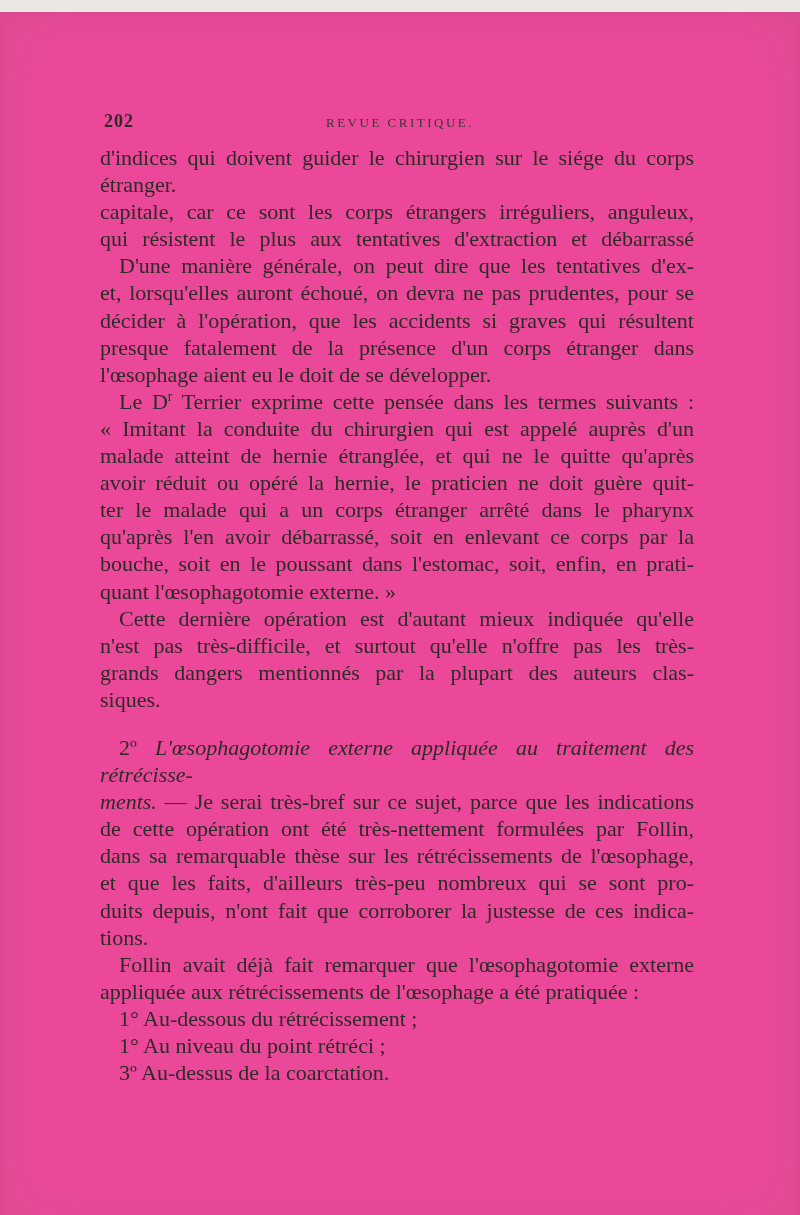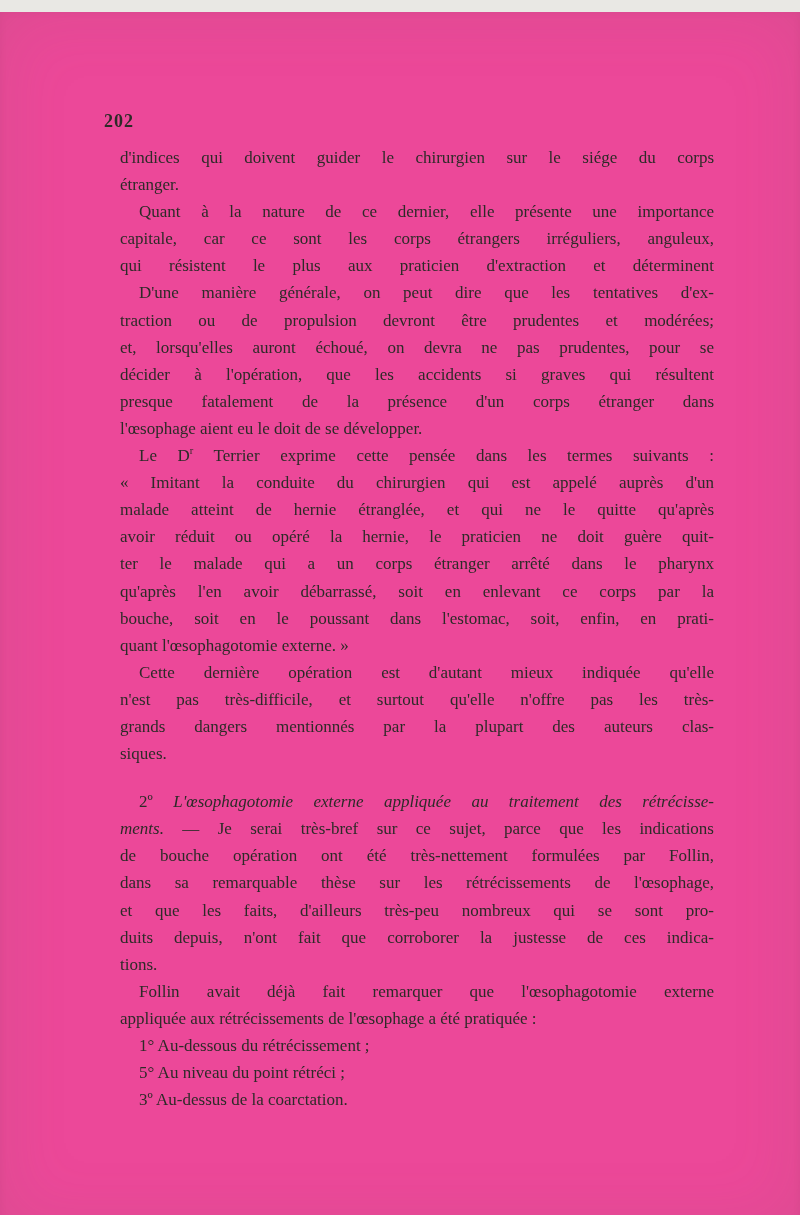--- a/index.html
+++ b/index.html
@@ -39,23 +39,23 @@
     right: 0;
     top: 6px;
     text-align: center;
     font-size: 13px;
     letter-spacing: 2.5px;
     color: #3a3834;
   }
   .text-block {
     position: absolute;
     top: 132px;
-    left: 120px;
+    left: 100px;
     width: 594px;
-    font-size: 17px;
+    font-size: 22px;
     line-height: 27.1px;
   }
   .paragraph { margin: 0; }
   .paragraph.spaced { margin-top: 21px; }
   .line {
     text-align: justify;
     text-align-last: justify;
   }
   .line.last { text-align-last: left; }
   .line.indent { text-indent: 19px; }
@@ -65,34 +65,33 @@
     font-size: 0.62em;
     line-height: 0;
   }
 </style>
 </head>
 <body>
 
 <div class="page">
   <div class="page-head">
     <span class="page-number">202</span>
+    <span class="running-title">REVUE CRITIQUE.</span>
   </div>
   <div class="text-block">
       <div class="paragraph">
         <div class="line"><span>d'indices qui doivent guider le chirurgien sur le siége du corps</span></div>
         <div class="line last"><span>étranger.</span></div>
       </div>
       <div class="paragraph">
-        <div class="line indent"><span>Quant à la nature de ce dernier, elle présente une importance</span></div>
         <div class="line"><span>capitale, car ce sont les corps étrangers irréguliers, anguleux,</span></div>
-        <div class="line"><span>qui résistent le plus aux praticien d'extraction et déterminent</span></div>
+        <div class="line"><span>qui résistent le plus aux tentatives d'extraction et débarrassé</span></div>
       </div>
       <div class="paragraph">
         <div class="line indent"><span>D'une manière générale, on peut dire que les tentatives d'ex-</span></div>
-        <div class="line"><span>traction ou de propulsion devront être prudentes et modérées;</span></div>
         <div class="line"><span>et, lorsqu'elles auront échoué, on devra ne pas prudentes, pour se</span></div>
         <div class="line"><span>décider à l'opération, que les accidents si graves qui résultent</span></div>
         <div class="line"><span>presque fatalement de la présence d'un corps étranger dans</span></div>
         <div class="line last"><span>l'œsophage aient eu le doit de se développer.</span></div>
       </div>
       <div class="paragraph">
         <div class="line indent"><span>Le D</span><span class="sup">r</span><span> Terrier exprime cette pensée dans les termes suivants :</span></div>
         <div class="line"><span>« Imitant la conduite du chirurgien qui est appelé auprès d'un</span></div>
         <div class="line"><span>malade atteint de hernie étranglée, et qui ne le quitte qu'après</span></div>
         <div class="line"><span>avoir réduit ou opéré la hernie, le praticien ne doit guère quit-</span></div>
@@ -103,33 +102,33 @@
       </div>
       <div class="paragraph">
         <div class="line indent"><span>Cette dernière opération est d'autant mieux indiquée qu'elle</span></div>
         <div class="line"><span>n'est pas très-difficile, et surtout qu'elle n'offre pas les très-</span></div>
         <div class="line"><span>grands dangers mentionnés par la plupart des auteurs clas-</span></div>
         <div class="line last"><span>siques.</span></div>
       </div>
       <div class="paragraph spaced">
         <div class="line indent"><span>2º </span><span class="italic">L'œsophagotomie externe appliquée au traitement des rétrécisse-</span></div>
         <div class="line"><span class="italic">ments.</span><span> — Je serai très-bref sur ce sujet, parce que les indications</span></div>
-        <div class="line"><span>de bouche opération ont été très-nettement formulées par Follin,</span></div>
+        <div class="line"><span>de cette opération ont été très-nettement formulées par Follin,</span></div>
         <div class="line"><span>dans sa remarquable thèse sur les rétrécissements de l'œsophage,</span></div>
         <div class="line"><span>et que les faits, d'ailleurs très-peu nombreux qui se sont pro-</span></div>
         <div class="line"><span>duits depuis, n'ont fait que corroborer la justesse de ces indica-</span></div>
         <div class="line last"><span>tions.</span></div>
       </div>
       <div class="paragraph">
         <div class="line indent"><span>Follin avait déjà fait remarquer que l'œsophagotomie externe</span></div>
         <div class="line last"><span>appliquée aux rétrécissements de l'œsophage a été pratiquée :</span></div>
       </div>
       <div class="paragraph">
         <div class="line last indent"><span>1° Au-dessous du rétrécissement ;</span></div>
       </div>
       <div class="paragraph">
-        <div class="line last indent"><span>5° Au niveau du point rétréci ;</span></div>
+        <div class="line last indent"><span>1° Au niveau du point rétréci ;</span></div>
       </div>
       <div class="paragraph">
         <div class="line last indent"><span>3º Au-dessus de la coarctation.</span></div>
       </div>
     </div>
 </div>
 
 </body></html>

